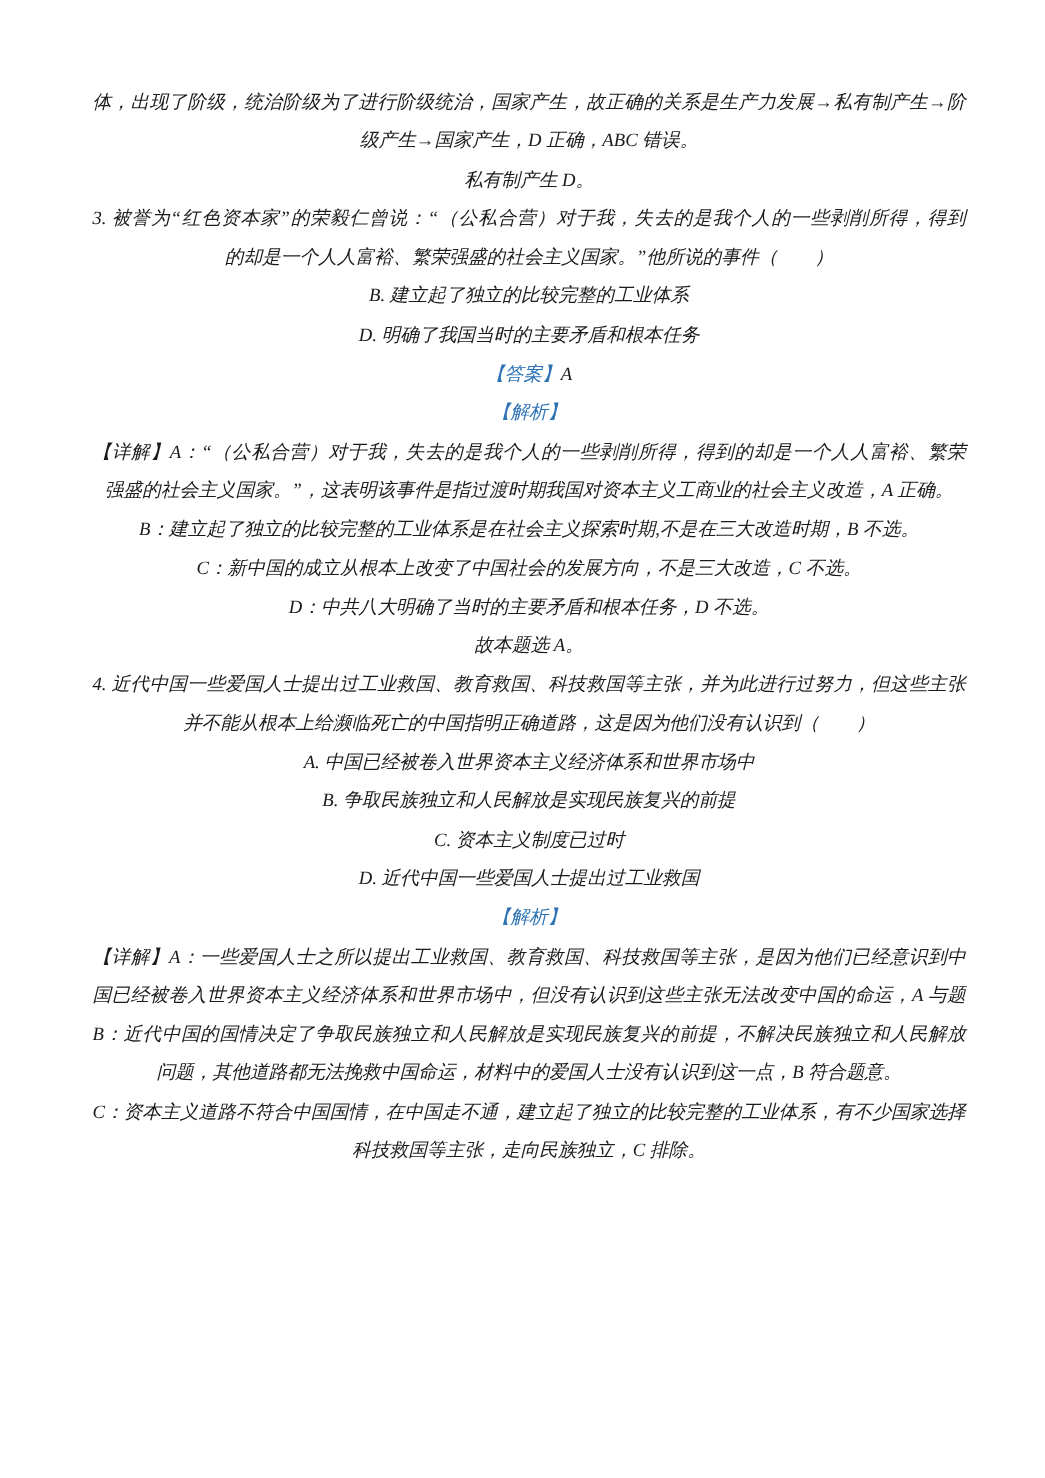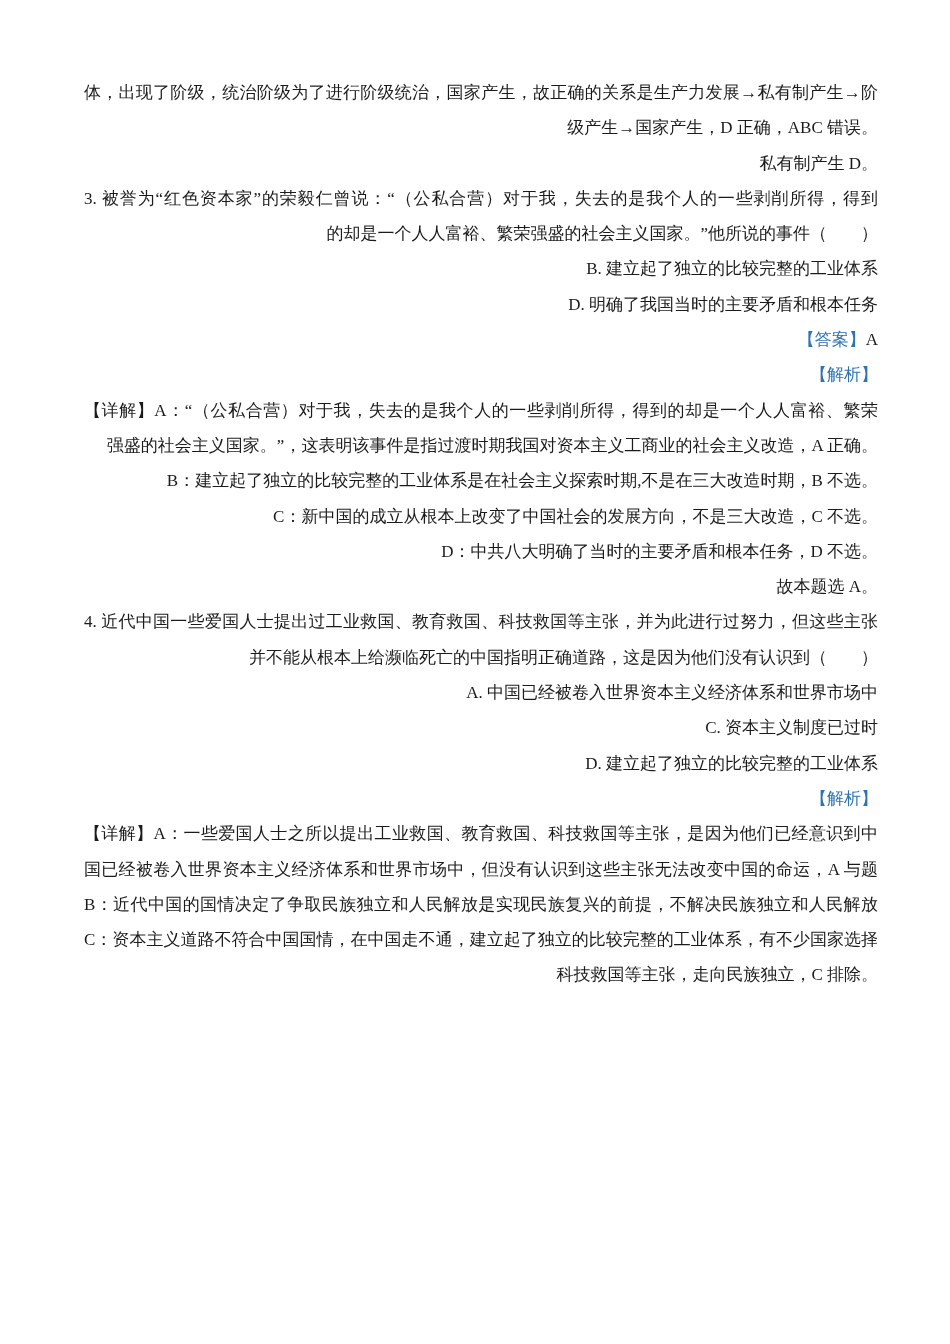--- a/index.html
+++ b/index.html
@@ -8,25 +8,26 @@
     background: #ffffff;
     overflow: hidden;
   }
   .page {
     box-sizing: border-box;
     width: 950px; height: 1344px;
     padding: 75px 72px 0 84px;
     font-family: "Liberation Serif", "DejaVu Serif", serif;
     font-size: 17px;
     color: #1b1b1b;
+    font-style: italic;
   }
   .line {
     line-height: 35.3px;
     height: 35.3px;
-    text-align: right;
+    text-align: center;
     white-space: pre-wrap;
   }
   
   .line.j {
     text-align: justify;
     text-align-last: justify;
   }
   .accent {  }
 </style>
 </head>
@@ -44,21 +45,23 @@
   <div class="line"><span class="accent" style="color: rgb(46, 116, 181);">【解析】</span></div>
   <div class="line j">【详解】A：“（公私合营）对于我，失去的是我个人的一些剥削所得，得到的却是一个人人富裕、繁荣</div>
   <div class="line">强盛的社会主义国家。”，这表明该事件是指过渡时期我国对资本主义工商业的社会主义改造，A 正确。</div>
   <div class="line">B：建立起了独立的比较完整的工业体系是在社会主义探索时期,不是在三大改造时期，B 不选。</div>
   <div class="line">C：新中国的成立从根本上改变了中国社会的发展方向，不是三大改造，C 不选。</div>
   <div class="line">D：中共八大明确了当时的主要矛盾和根本任务，D 不选。</div>
   <div class="line">故本题选 A。</div>
   <div class="line j">4. 近代中国一些爱国人士提出过工业救国、教育救国、科技救国等主张，并为此进行过努力，但这些主张</div>
   <div class="line">并不能从根本上给濒临死亡的中国指明正确道路，这是因为他们没有认识到（　　）</div>
   <div class="line">A. 中国已经被卷入世界资本主义经济体系和世界市场中</div>
+  <div class="line">B. 争取民族独立和人民解放是实现民族复兴的前提</div>
   <div class="line">C. 资本主义制度已过时</div>
-  <div class="line">D. 建立起了独立的比较完整的工业体系</div>
+  <div class="line">D. 近代中国一些爱国人士提出过工业救国</div>
   <div class="line"><span class="accent" style="color: rgb(46, 116, 181);">【解析】</span></div>
   <div class="line j">【详解】A：一些爱国人士之所以提出工业救国、教育救国、科技救国等主张，是因为他们已经意识到中</div>
   <div class="line j">国已经被卷入世界资本主义经济体系和世界市场中，但没有认识到这些主张无法改变中国的命运，A 与题</div>
   <div class="line j">B：近代中国的国情决定了争取民族独立和人民解放是实现民族复兴的前提，不解决民族独立和人民解放</div>
+  <div class="line">问题，其他道路都无法挽救中国命运，材料中的爱国人士没有认识到这一点，B 符合题意。</div>
   <div class="line j">C：资本主义道路不符合中国国情，在中国走不通，建立起了独立的比较完整的工业体系，有不少国家选择</div>
   <div class="line">科技救国等主张，走向民族独立，C 排除。</div>
 </div>
 
 </body></html>

